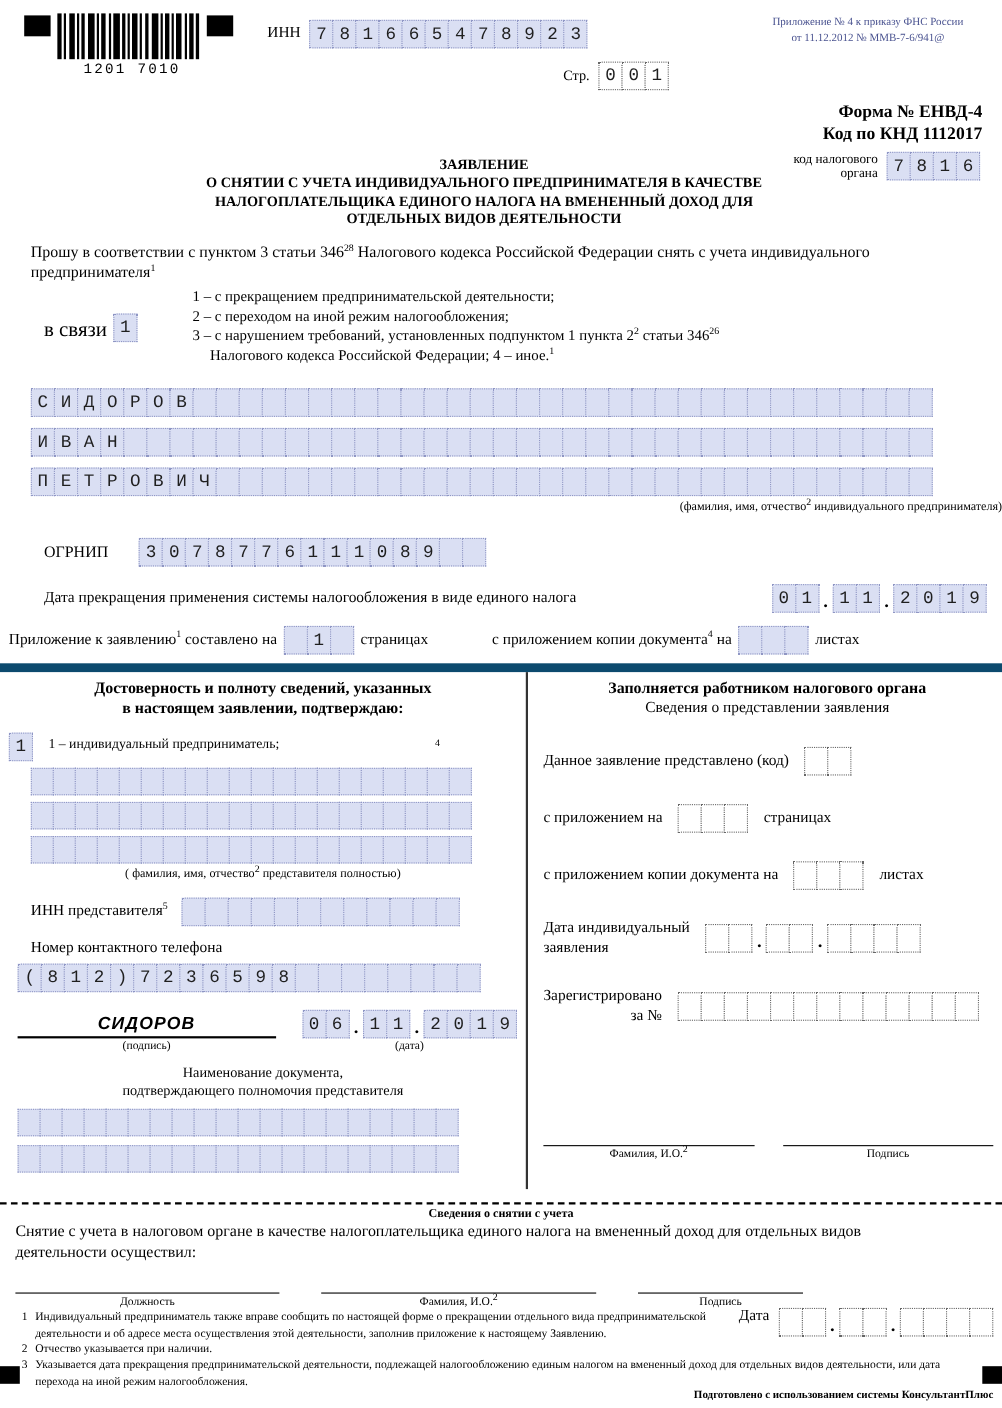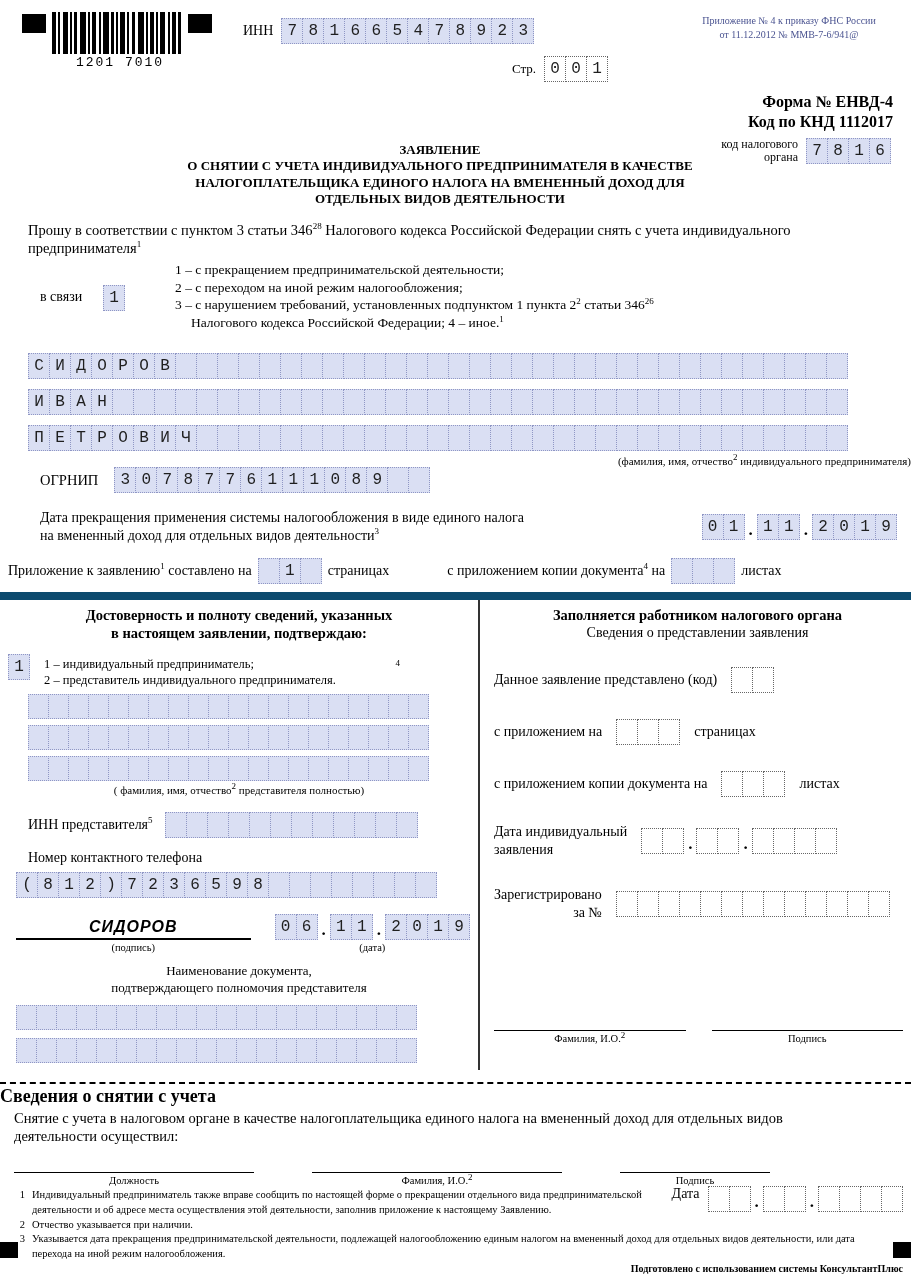--- a/index.html
+++ b/index.html
@@ -32,28 +32,28 @@
   .annex-ref{position:absolute;right:12px;top:14px;width:220px;text-align:center;
         font-size:10px;line-height:1.35;color:#4a5390}
   .form-no{text-align:right;padding-right:18px;font-size:16px;font-weight:bold;line-height:1.25}
   .org-row{height:30px;display:flex;justify-content:flex-end;
         gap:8px;padding-right:20px;margin-top:6px}
   .org-row .lbl{font-size:12px;text-align:right;line-height:1.1}
   .title{margin-top:-26px;text-align:center;font-weight:bold;font-size:13px;line-height:1.25;width:740px;margin-left:70px}
   
   .intro{margin:14px 14px 0 28px;font-size:14.5px;line-height:1.25}
   .reasons{position:relative;margin-top:4px;min-height:82px}
-  .reasons .lab{position:absolute;left:40px;top:28px;font-size:14px}
+  .reasons .lab{position:absolute;left:40px;top:28px;font-size:19px}
   .reasons .box{position:absolute;left:103px;top:24px}
   .reasons .list{margin-left:175px;font-size:13.5px;line-height:1.3}
   .reasons .list .cont{margin-left:16px}
   
   .namerow{margin:10px 0 0 28px}
   .fio-cap{ text-align:right;font-size:11px;margin-top:4px}
-  .ogrnip{margin:0 0 0 40px;display:flex;align-items:center;gap:16px;font-size:14.5px}
+  .ogrnip{margin:22px 0 0 40px;display:flex;align-items:center;gap:28px;font-size:14.5px}
   .term{display:flex;margin:16px 14px 0 40px;justify-content:space-between;align-items:center}
   .term .txt{font-size:14px;line-height:1.3;width:600px}
   .annexline{display:flex;align-items:center;gap:6px;margin:12px 14px 8px 8px;font-size:14px}
   .annexline .gap{width:46px}
   
   .twocol{display:flex;border-top:8px solid #0c4a6e;height:478px;margin-top:6px}
   .colL{width:480px;border-right:2px solid #333;padding:6px 8px 0 8px}
   .colR{flex:1;padding:6px 10px 0 14px;position:relative}
   .colhead{text-align:center;font-weight:bold;font-size:14.5px;line-height:1.25}
   .colhead2{text-align:center;font-size:14px;line-height:1.25}
@@ -72,23 +72,23 @@
   .docname{text-align:center;font-size:13px;line-height:1.3;margin-top:10px}
   .docrows{margin:8px 0 0 8px}
   
   .rrow{display:flex;align-items:center;gap:14px;margin-top:26px;font-size:14px}
   .rrow .wrap{line-height:1.3}
   .rsig{position:absolute;bottom:26px;left:14px;right:8px;display:flex;gap:26px}
   .rsig .grp{flex:1}
   .rsig .rule{border-bottom:1px solid #000}
   
   .removal{border-top:2px dashed #000;margin-top:12px;padding-top:2px}
-  .removal h3{font-size:18px}
+  .removal h3{text-align:center;font-size:11px}
   .removal .txt{margin:2px 10px 0 14px;font-size:14.5px;line-height:1.3}
-  .sig3{display:flex;margin:26px 8px 0 14px;gap:58px}
+  .sig3{display:flex;margin:26px 8px 0 14px;gap:38px}
   .sig3 .grp{text-align:center}
   .sig3 .rule{border-bottom:1.5px solid #000}
   .g1{width:240px}.g2{width:250px}.g3{width:150px}
   .datefloat{float:right;display:flex;gap:8px;margin:0 8px 4px 0;font-size:14px}
   
   .fns{margin:2px 26px 0 10px;font-size:10.5px;line-height:1.4}
   .fn{display:flex}
   .fn .n{width:22px;flex:none;text-align:right;padding-right:7px}
   .fn .t{flex:1}
   .credit{position:absolute;right:8px;bottom:6px;font-size:10px;font-weight:bold}
@@ -350,21 +350,20 @@
         <span class="cell">8</span>
         <span class="cell">9</span>
         <span class="cell"></span>
         <span class="cell"></span>
       </span>
   </div>
 
   <div class="term">
     <div class="txt">
       <div>Дата прекращения применения системы налогообложения в виде единого налога</div>
-      <div><span>на вмененный доход для отдельных видов деятельности</span><span class="sup">3</span></div>
     </div>
     <span class="dg">
       <span class="cellrow">
           <span class="cell">0</span>
           <span class="cell">1</span>
         </span>
       <span class="dot">.</span>
       <span class="cellrow">
           <span class="cell">1</span>
           <span class="cell">1</span>
@@ -403,21 +402,20 @@
       <div class="colhead">
         <div>Достоверность и полноту сведений, указанных</div>
           <div>в настоящем заявлении, подтверждаю:</div>
       </div>
       <div class="who">
         <span class="cellrow">
             <span class="cell">1</span>
           </span>
         <div class="txt">
           <div>1 – индивидуальный предприниматель;</div>
-          <div>2 – представитель индивидуального предпринимателя.</div>
         </div>
         <span class="sup4">4</span>
       </div>
       <div class="repline"><span class="cellrow w21">
             <span class="cell"></span>
             <span class="cell"></span>
             <span class="cell"></span>
             <span class="cell"></span>
             <span class="cell"></span>
             <span class="cell"></span>

